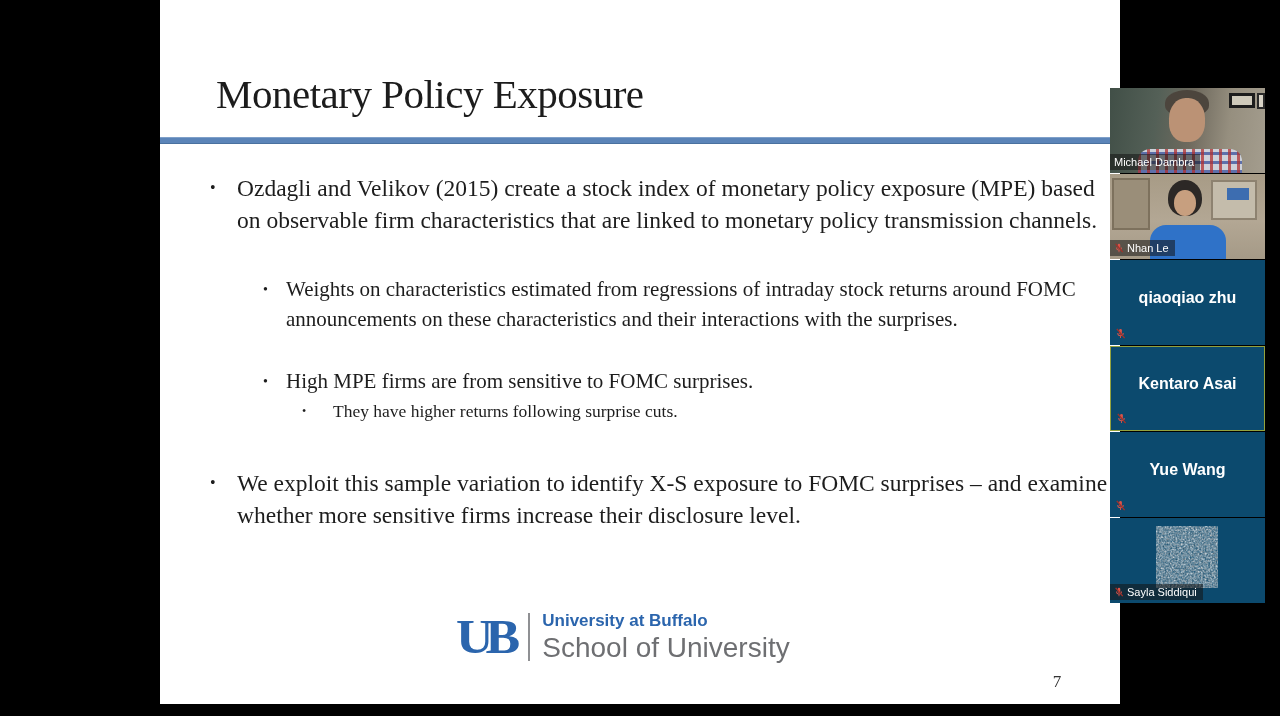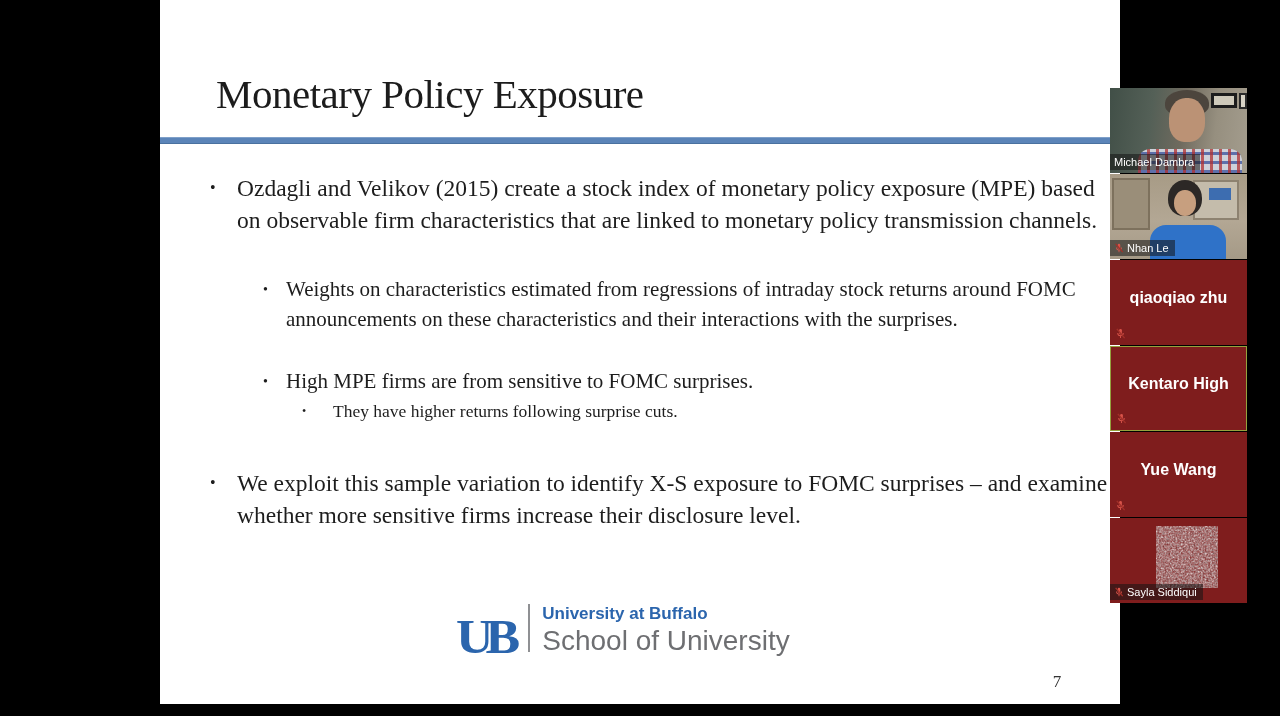--- a/index.html
+++ b/index.html
@@ -24,38 +24,38 @@
   .lvl3 { font-size: 17.5px; line-height: 23px; }
   .lvl3 .bullet-dot { width: 31px; font-size: 12px; }
 
   .row-b1   { left: 50px;  top: 172px; width: 904px; }
   .row-s1   { left: 103px; top: 275px; width: 845px; }
   .row-s2   { left: 103px; top: 367px; width: 845px; }
   .row-ss1  { left: 142px; top: 400px; width: 740px; }
   .row-b2   { left: 50px;  top: 467px; width: 904px; }
 
   
-  .logo { position: absolute; left: 296px; top: 604px; display: flex; align-items: flex-start;
+  .logo { position: absolute; left: 296px; top: 604px; display: flex; align-items: center;
           font-family: "Liberation Sans", sans-serif; }
   .logo-monogram { font-family: "Liberation Serif", serif; font-weight: 700;
                    font-size: 52px; color: #2b65ad; letter-spacing: -8px;
                    transform: scaleY(0.92); padding-right: 16px; line-height: 66px; }
   .logo-divider { width: 2px; height: 48px; background: #8f9093; margin-right: 12px; }
   .logo-texts { display: flex; flex-direction: column; justify-content: center; }
   .logo-org { color: #2b65ad; font-weight: 700; font-size: 17px; line-height: 20px; }
   .logo-school { color: #6e6f72; font-weight: 400; font-size: 28px; line-height: 33px; }
 
   .page-number { position: absolute; left: 882px; top: 672px; width: 30px; text-align: center;
                  font-size: 17px; color: #333; }
 
   
   #video-panel { position: absolute; left: 1110px; top: 88px; width: 155px;
                  font-family: "Liberation Sans", sans-serif; }
-  .tile { position: relative; width: 137px; height: 85px; margin-bottom: 1px;
-          background: #7f1d1d; overflow: hidden; }
+  .tile { position: relative; width: 155px; height: 85px; margin-bottom: 1px;
+          background: #0c4a6e; overflow: hidden; }
   .tile.active { border: 1px solid #94a23e; }
   .center-name { position: absolute; left: 0; right: 0; top: 34%; text-align: center;
                  color: #fff; font-weight: 700; font-size: 16px; }
   .name-tag { position: absolute; left: 0; bottom: 3px; display: flex; align-items: center;
               gap: 3px; background: rgba(20,20,20,0.55); color: #fff; font-size: 11px;
               padding: 2px 6px 2px 4px; }
   .mic-corner { position: absolute; left: 5px; bottom: 6px; }
 
   
   .video-michael { width: 100%; height: 100%; position: relative;
@@ -181,21 +181,21 @@
     <div class="tile">
       <div class="center-name">qiaoqiao zhu</div>
       <svg class="mic-icon mic-corner" width="11" height="11" viewBox="0 0 24 24">
         <path fill="#d9544a" d="M12 2a3 3 0 0 0-3 3v6a3 3 0 0 0 6 0V5a3 3 0 0 0-3-3z"></path>
         <path fill="#d9544a" d="M5 11a7 7 0 0 0 14 0h-2a5 5 0 0 1-10 0H5zM11 18h2v4h-2z"></path>
         <line x1="4" y1="2" x2="21" y2="22" stroke="#a33029" stroke-width="3"></line>
       </svg>
     </div>
 
     <div class="tile active">
-      <div class="center-name">Kentaro High</div>
+      <div class="center-name">Kentaro Asai</div>
       <svg class="mic-icon mic-corner" width="11" height="11" viewBox="0 0 24 24">
         <path fill="#d9544a" d="M12 2a3 3 0 0 0-3 3v6a3 3 0 0 0 6 0V5a3 3 0 0 0-3-3z"></path>
         <path fill="#d9544a" d="M5 11a7 7 0 0 0 14 0h-2a5 5 0 0 1-10 0H5zM11 18h2v4h-2z"></path>
         <line x1="4" y1="2" x2="21" y2="22" stroke="#a33029" stroke-width="3"></line>
       </svg>
     </div>
 
     <div class="tile">
       <div class="center-name">Yue Wang</div>
       <svg class="mic-icon mic-corner" width="11" height="11" viewBox="0 0 24 24">

